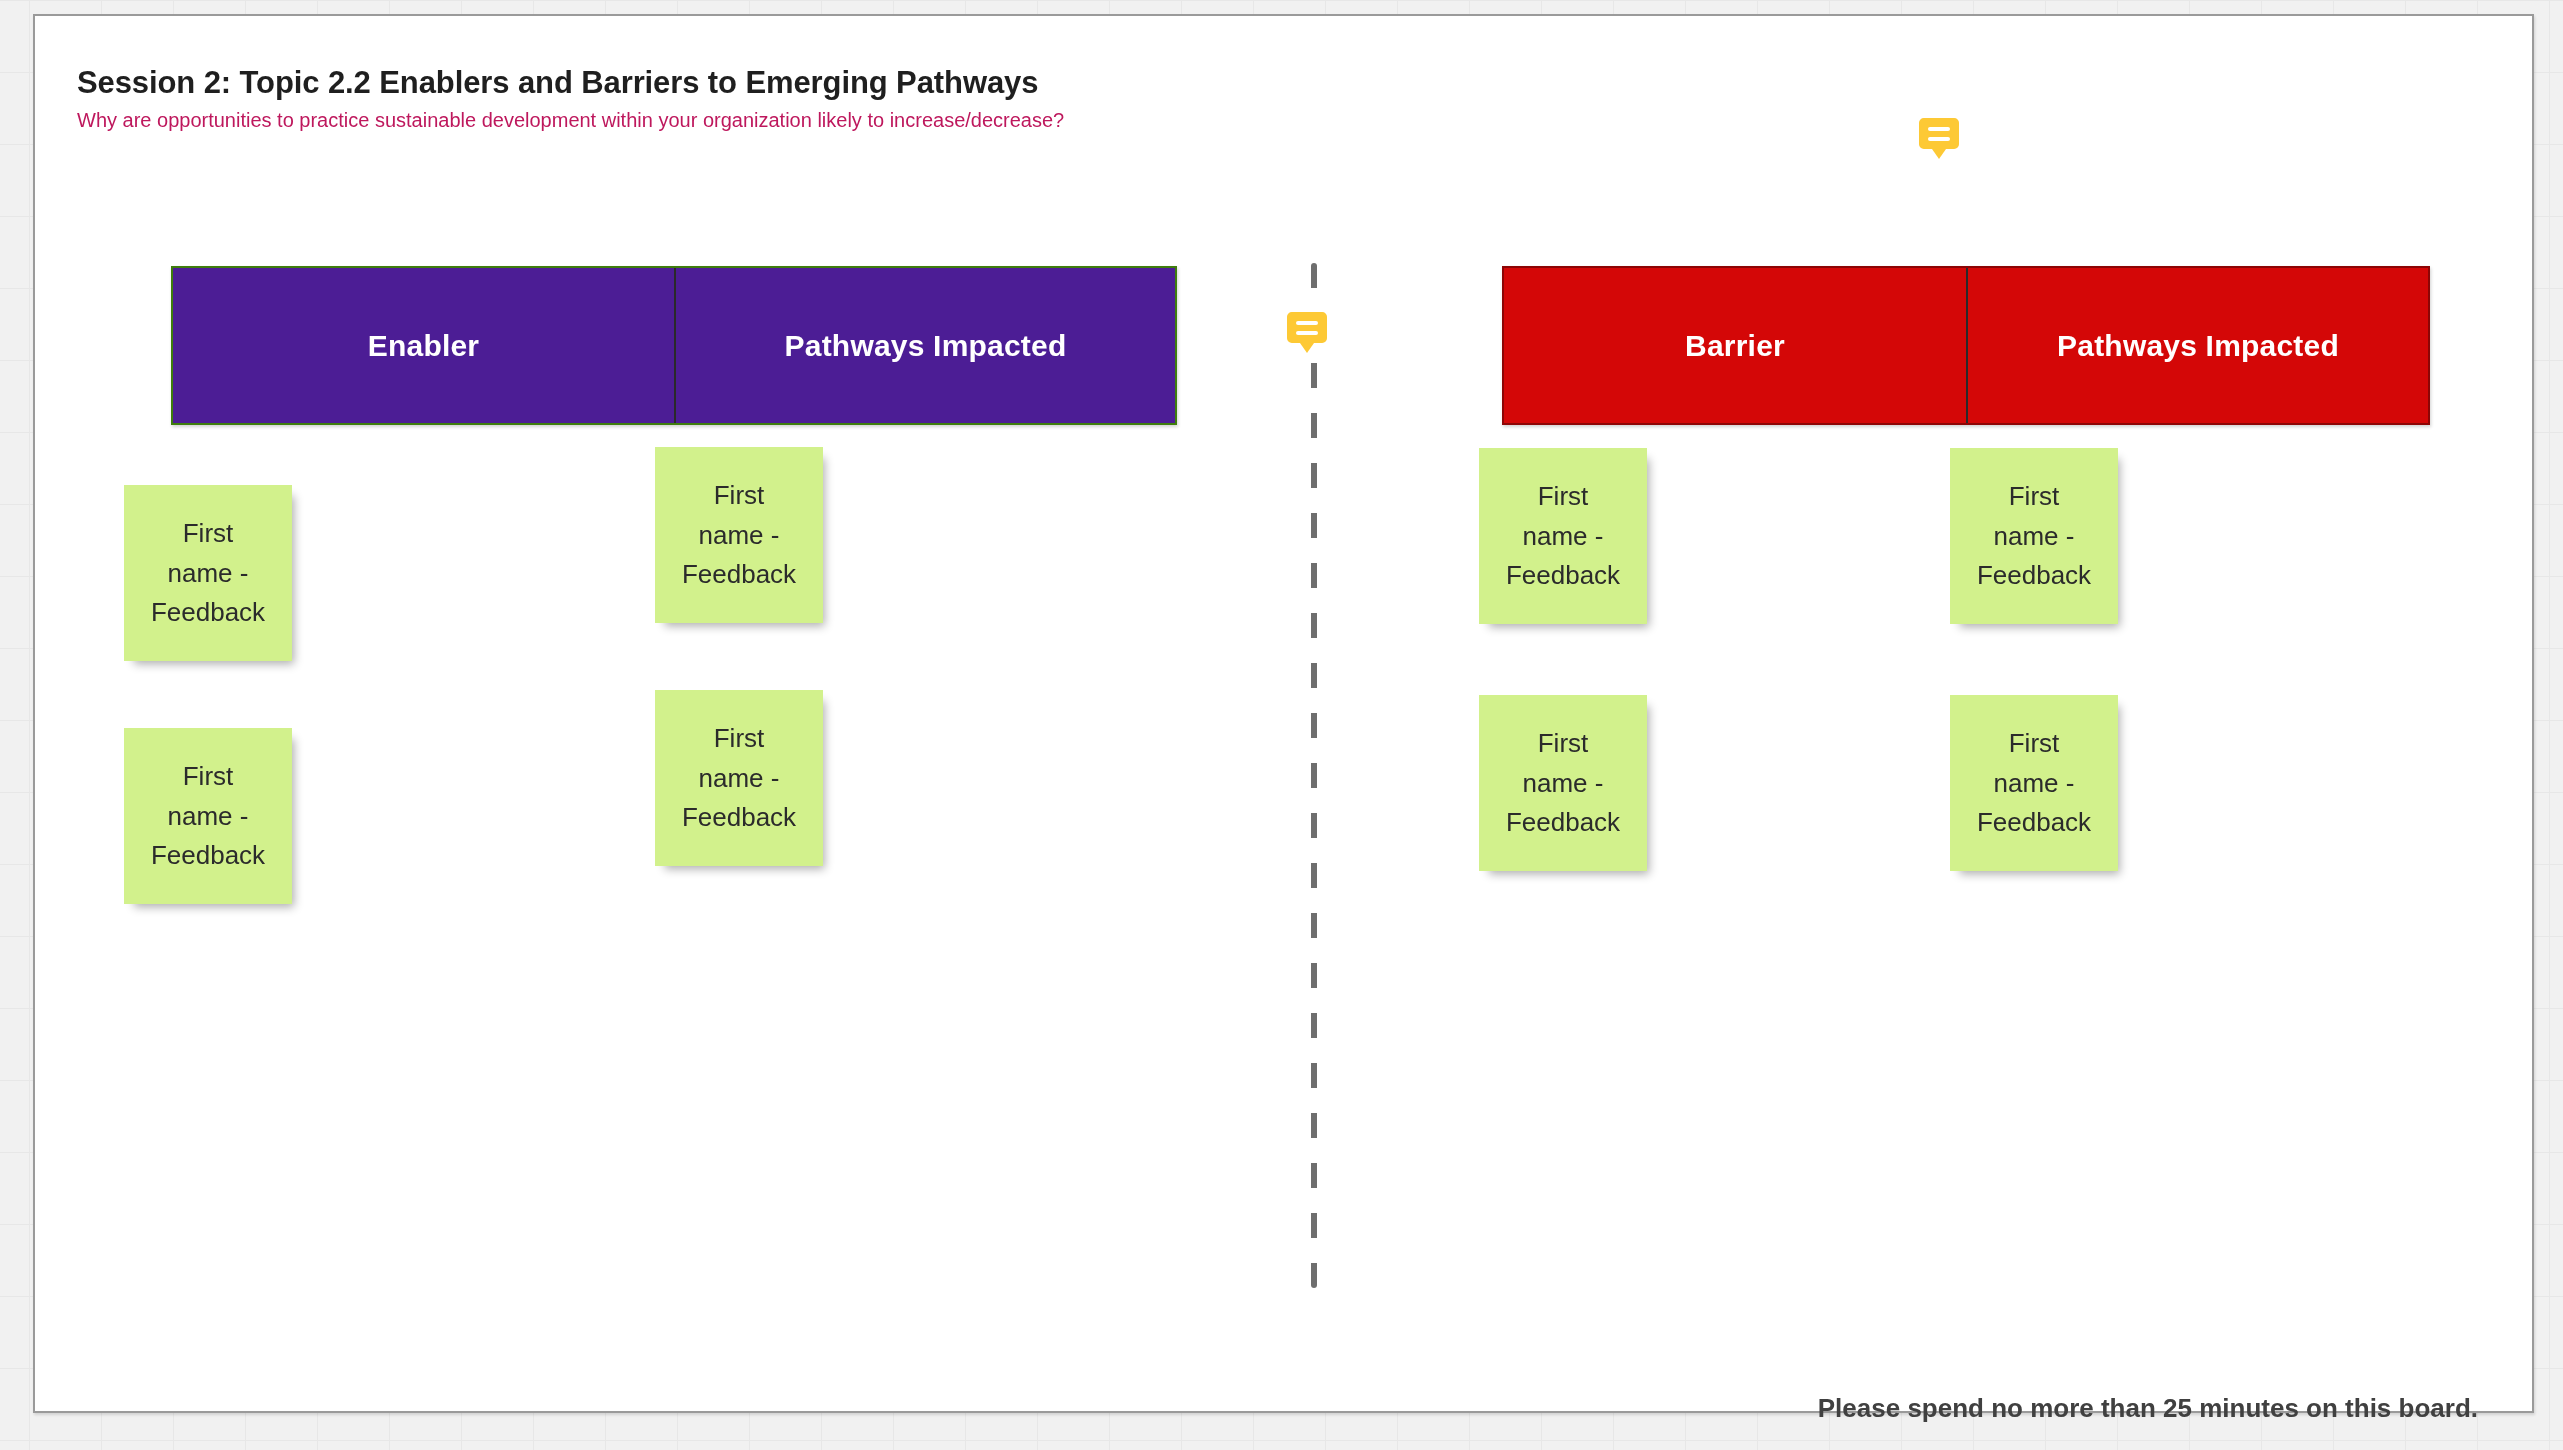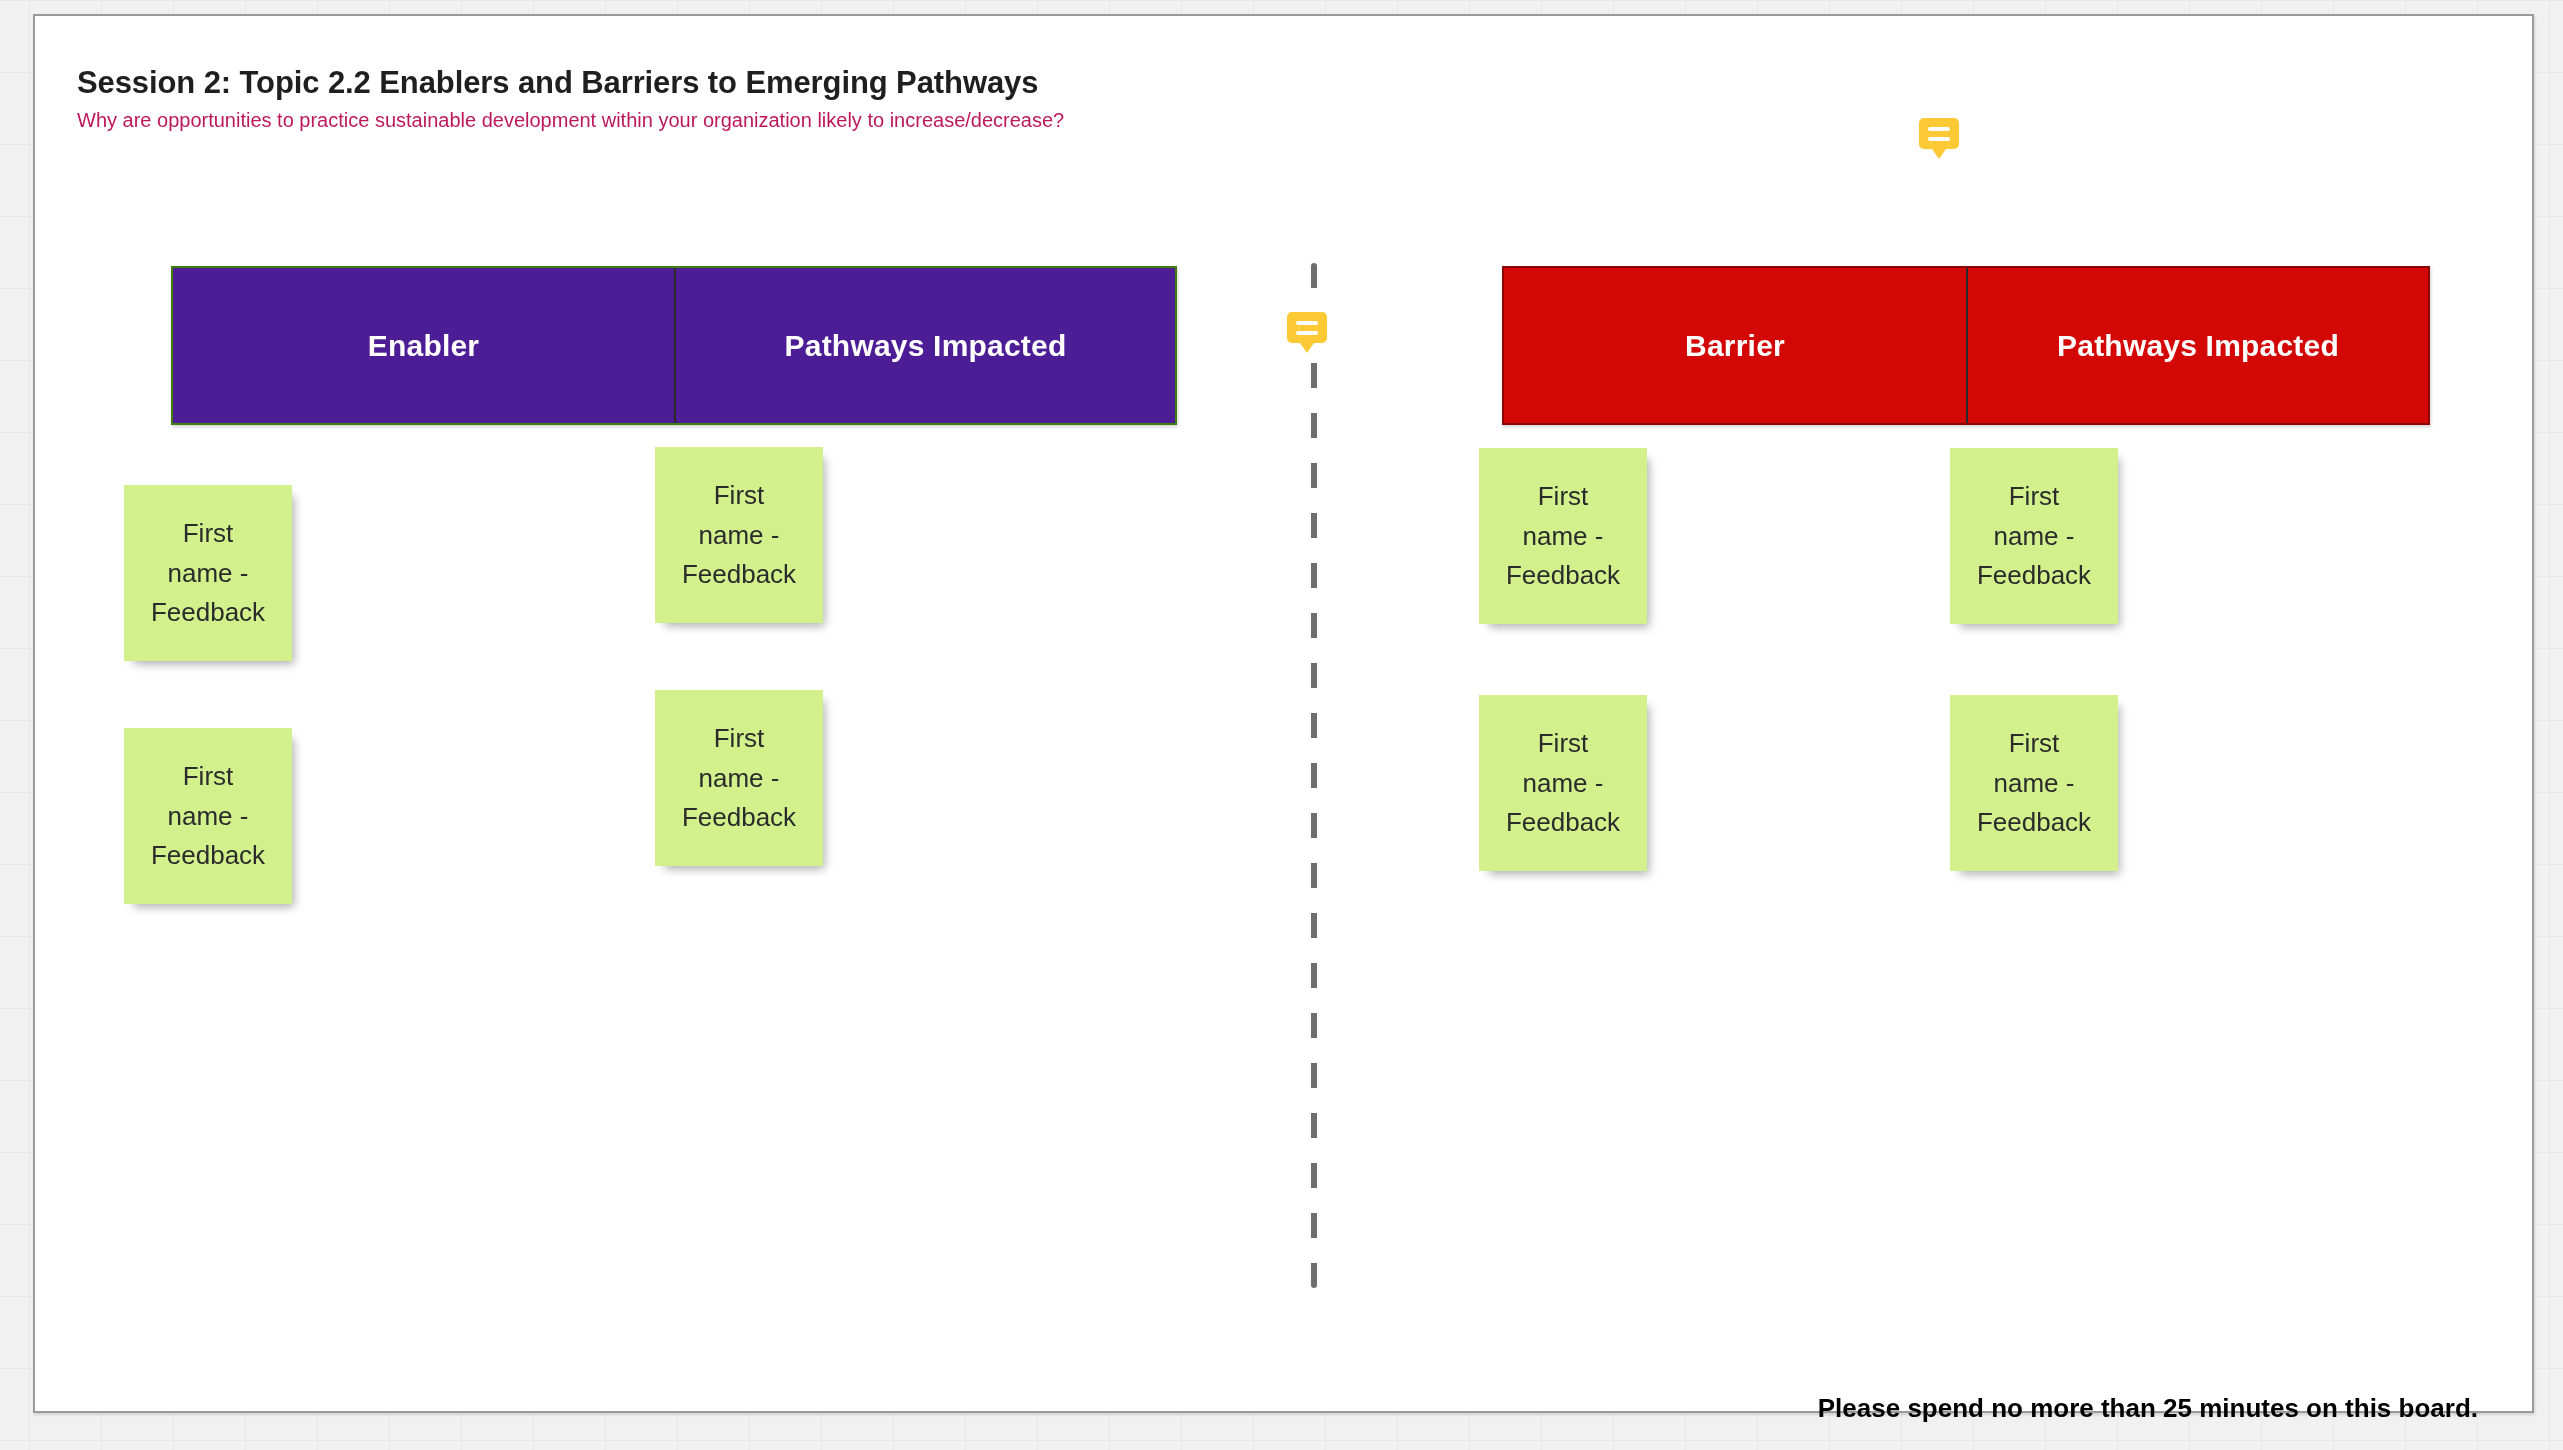--- a/index.html
+++ b/index.html
@@ -189,21 +189,21 @@
     white-space: pre-line;
   }
 
   
   #footer-note {
     position: absolute;
     right: 54px;
     top: 1377px;
     font-size: 26px;
     font-weight: bold;
-    color: #000000;
+    color: #404040;
     white-space: nowrap;
   }
 </style>
 </head>
 <body>
 
 <div id="canvas-background"></div>
 
 <div id="board-frame">
 

